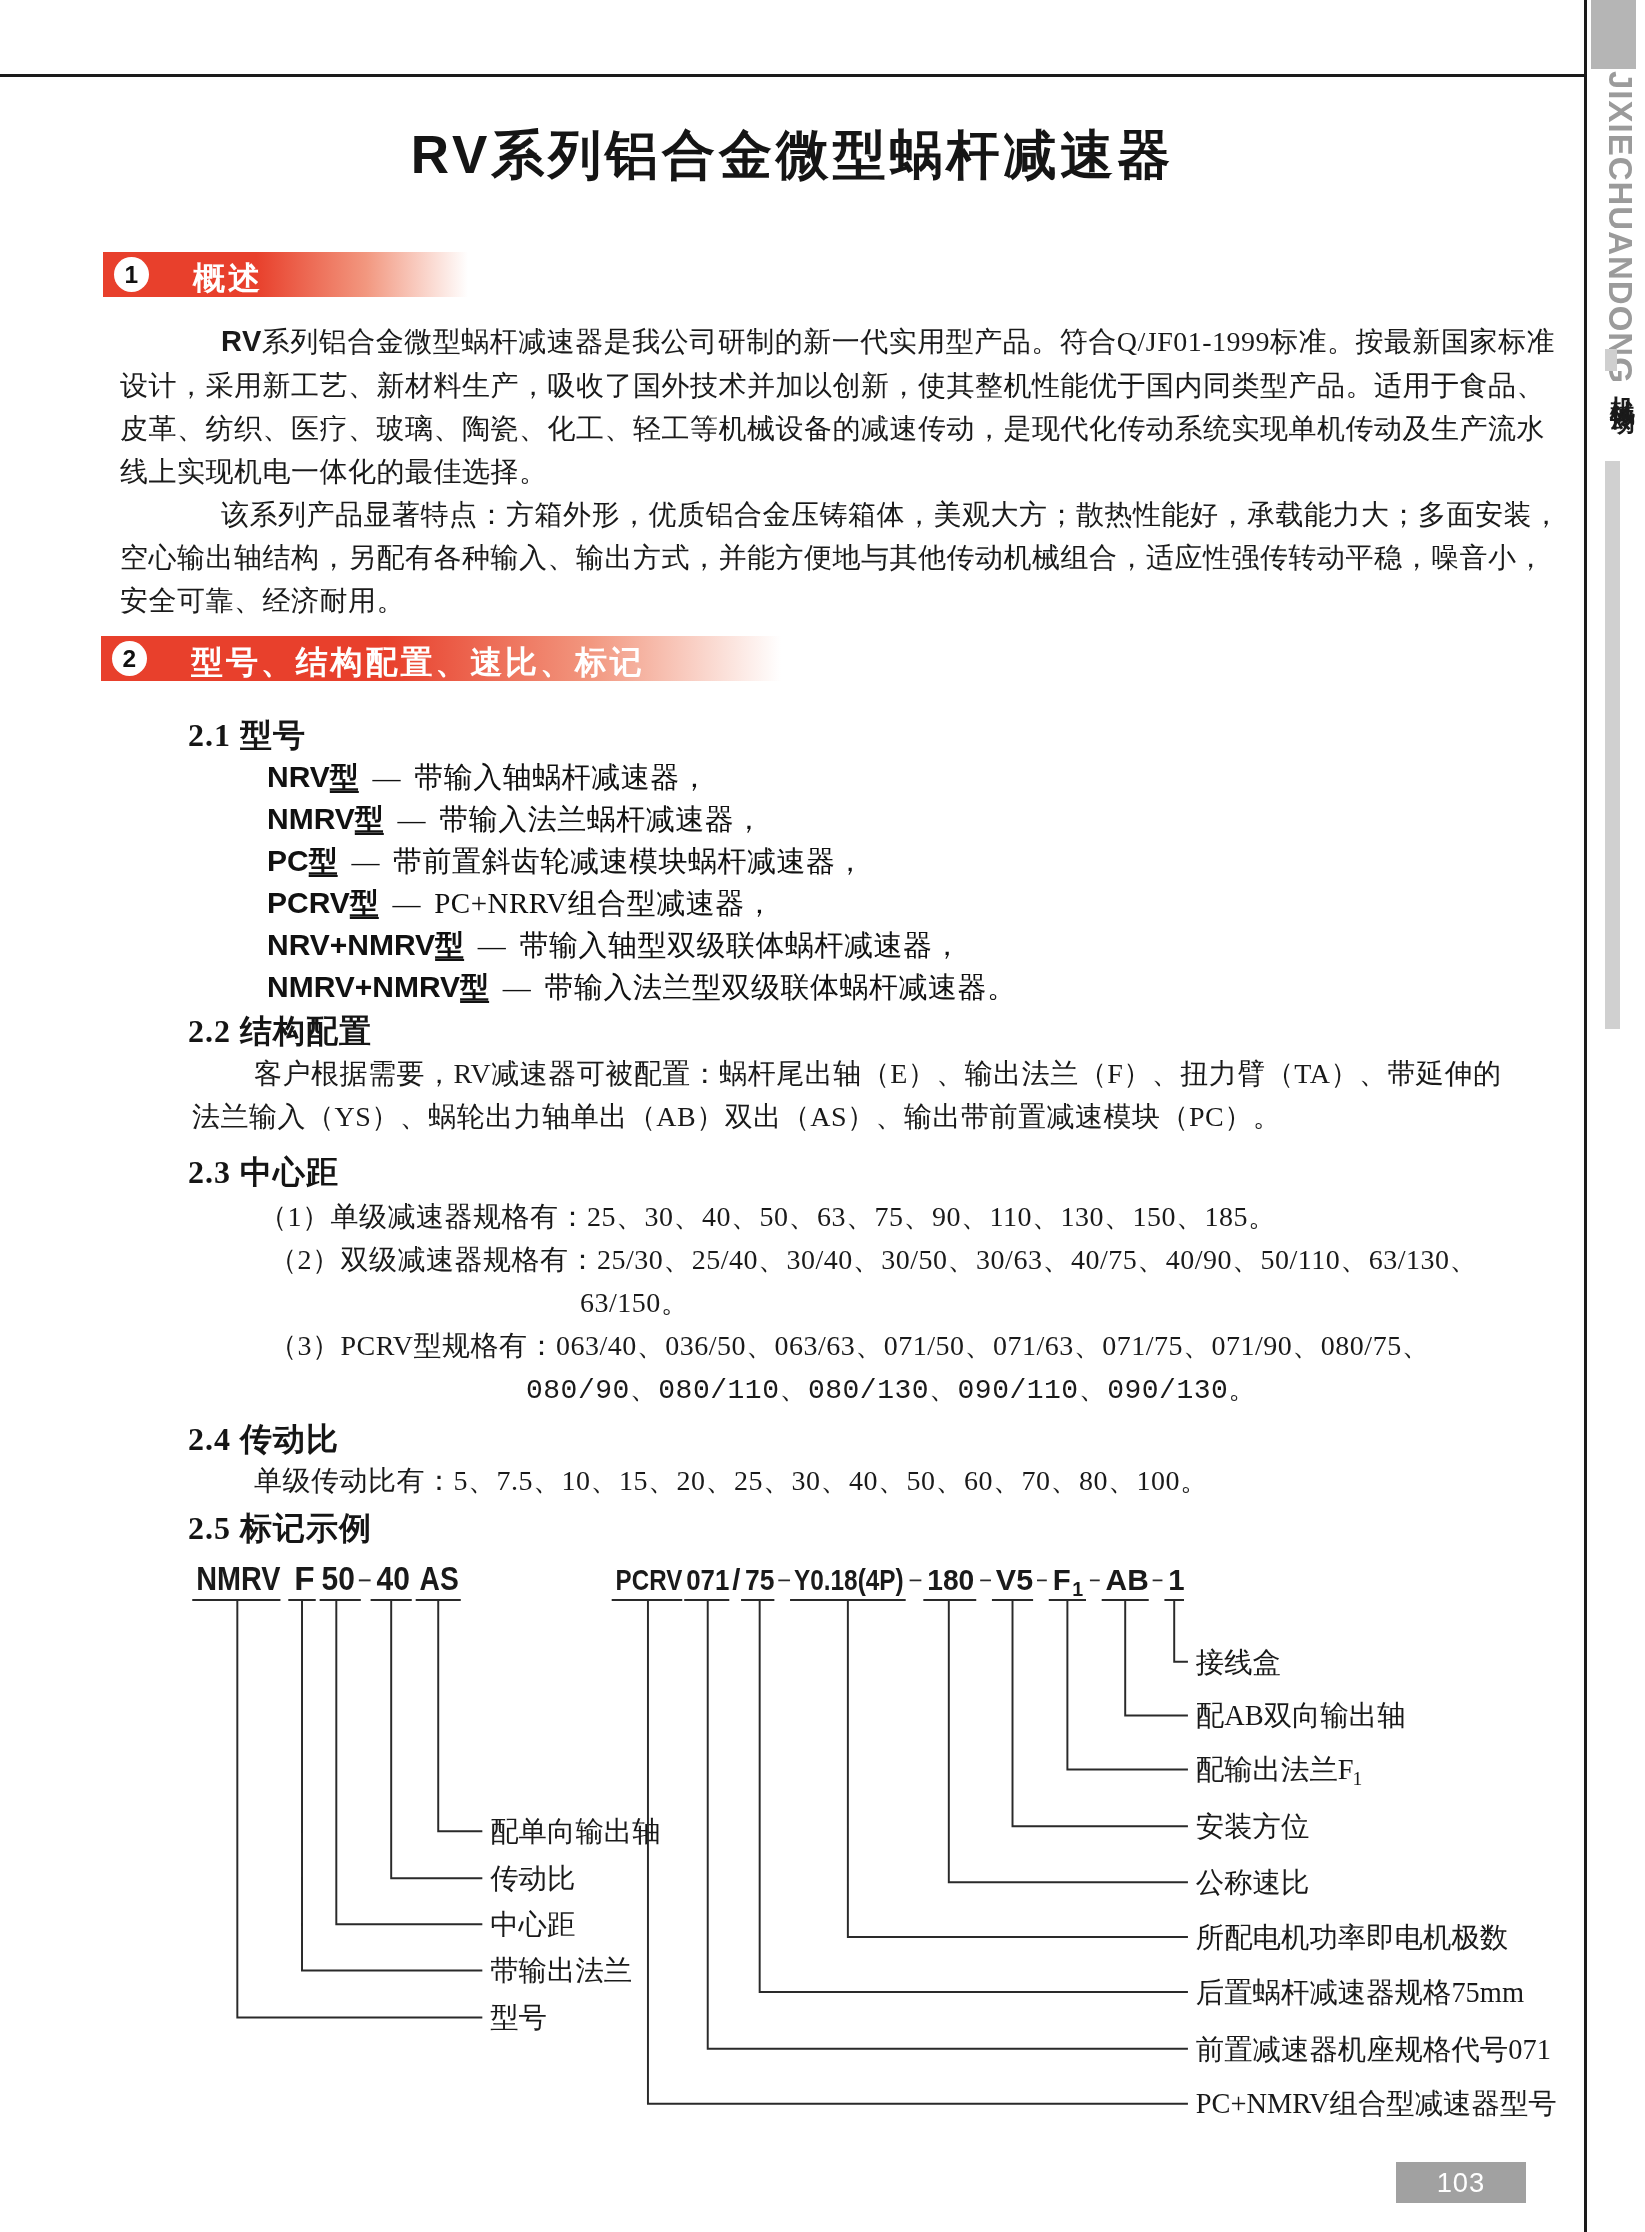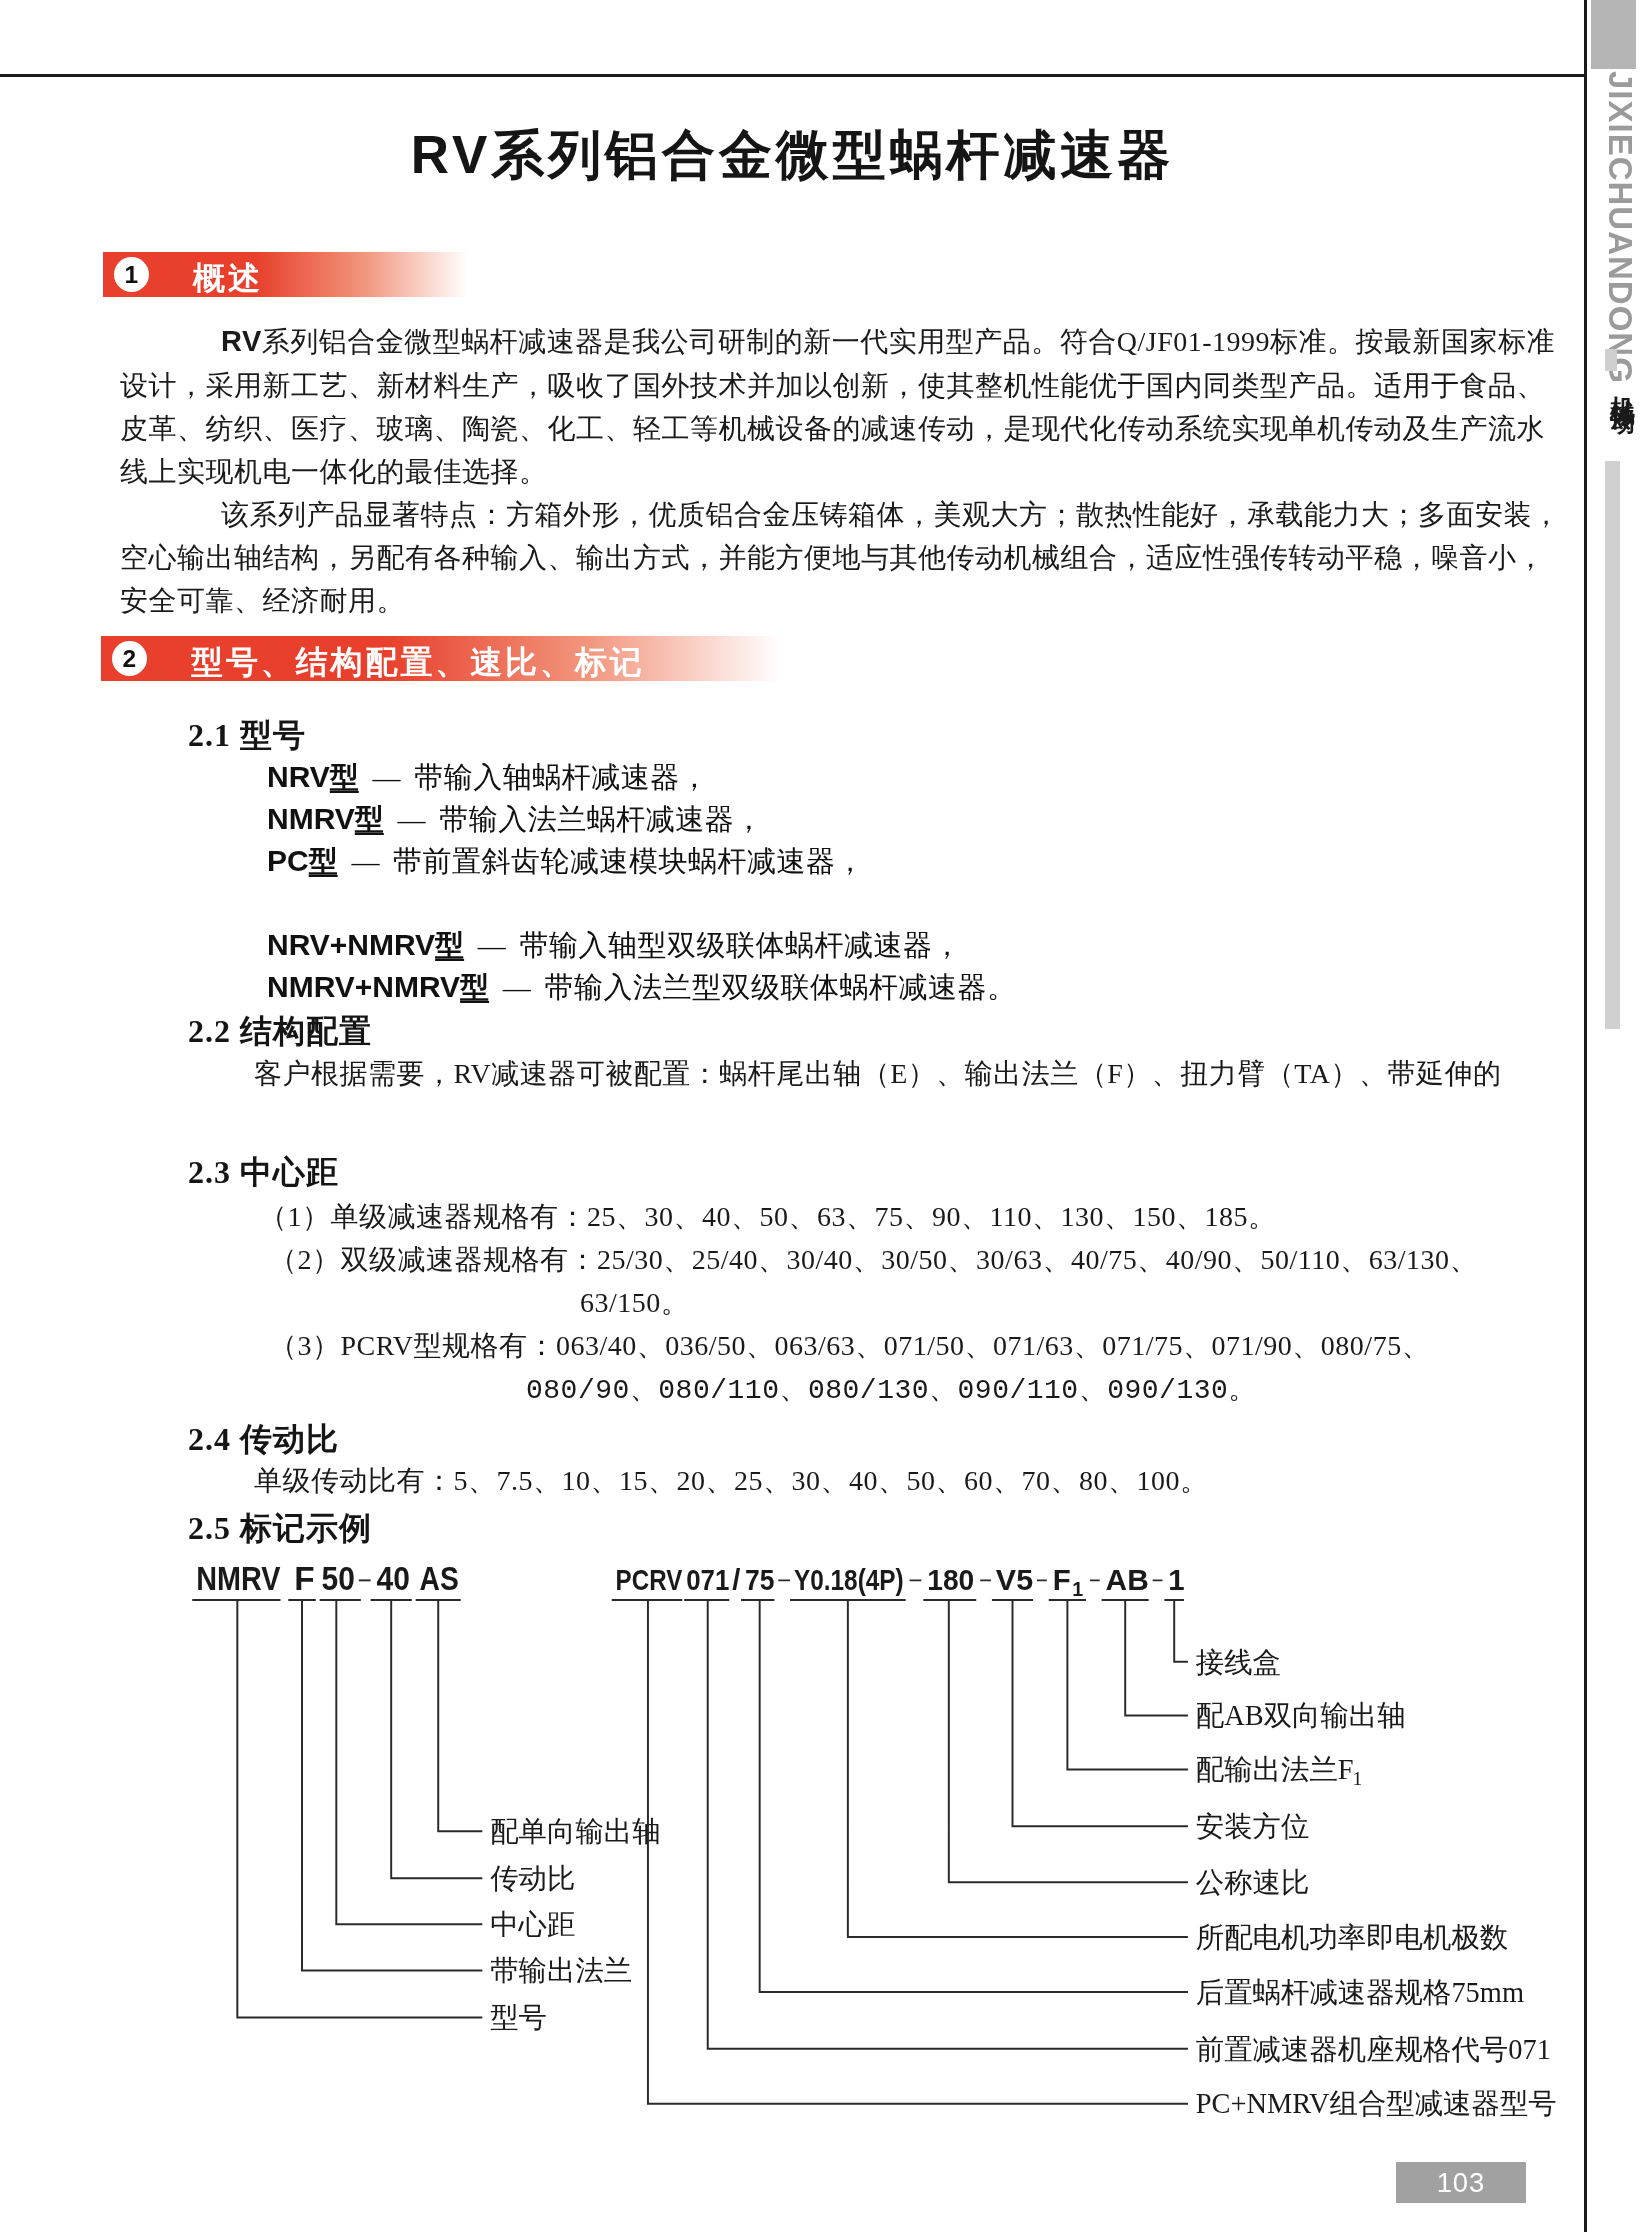--- a/index.html
+++ b/index.html
@@ -96,29 +96,33 @@
   <div class="abs h2" style="left:188px;top:714px;">2.1 型号</div>
   <div class="abs model-row" style="left:257px;top:758px;">
     <span class="mcode">NRV</span><span class="mtype">型</span><span class="mdash">—</span><span class="mdesc">带输入轴蜗杆减速器，</span>
   </div>
   <div class="abs model-row" style="left:257px;top:800px;">
     <span class="mcode">NMRV</span><span class="mtype">型</span><span class="mdash">—</span><span class="mdesc">带输入法兰蜗杆减速器，</span>
   </div>
   <div class="abs model-row" style="left:257px;top:842px;">
     <span class="mcode">PC</span><span class="mtype">型</span><span class="mdash">—</span><span class="mdesc">带前置斜齿轮减速模块蜗杆减速器，</span>
   </div>
+  <div class="abs model-row" style="left:257px;top:884px;">
+    <span class="mcode">PCRV</span><span class="mtype">型</span><span class="mdash">—</span><span class="mdesc">PC+NRRV组合型减速器，</span>
+  </div>
   <div class="abs model-row" style="left:257px;top:926px;">
     <span class="mcode">NRV+NMRV</span><span class="mtype">型</span><span class="mdash">—</span><span class="mdesc">带输入轴型双级联体蜗杆减速器，</span>
   </div>
   <div class="abs model-row" style="left:257px;top:968px;">
     <span class="mcode">NMRV+NMRV</span><span class="mtype">型</span><span class="mdash">—</span><span class="mdesc">带输入法兰型双级联体蜗杆减速器。</span>
   </div>
 
   <div class="abs h2" style="left:188px;top:1010px;">2.2 结构配置</div>
   <div class="abs bline" style="left:254px;top:1055px;">客户根据需要，RV减速器可被配置：蜗杆尾出轴（E）、输出法兰（F）、扭力臂（TA）、带延伸的</div>
+  <div class="abs bline" style="left:192px;top:1098px;">法兰输入（YS）、蜗轮出力轴单出（AB）双出（AS）、输出带前置减速模块（PC）。</div>
 
   <div class="abs h2" style="left:188px;top:1151px;">2.3 中心距</div>
   <div class="abs bline" style="left:259px;top:1198px;">（1）单级减速器规格有：25、30、40、50、63、75、90、110、130、150、185。</div>
   <div class="abs bline" style="left:269px;top:1241px;">（2）双级减速器规格有：25/30、25/40、30/40、30/50、30/63、40/75、40/90、50/110、63/130、</div>
   <div class="abs bline" style="left:580px;top:1284px;">63/150。</div>
   <div class="abs bline" style="left:269px;top:1327px;">（3）PCRV型规格有：063/40、036/50、063/63、071/50、071/63、071/75、071/90、080/75、</div>
   <div class="abs bline" style="left:526px;top:1370px;font-family:Liberation Mono, monospace;">080/90、080/110、080/130、090/110、090/130。</div>
 
   <div class="abs h2" style="left:188px;top:1418px;">2.4 传动比</div>
   <div class="abs bline" style="left:254px;top:1462px;">单级传动比有：5、7.5、10、15、20、25、30、40、50、60、70、80、100。</div>

